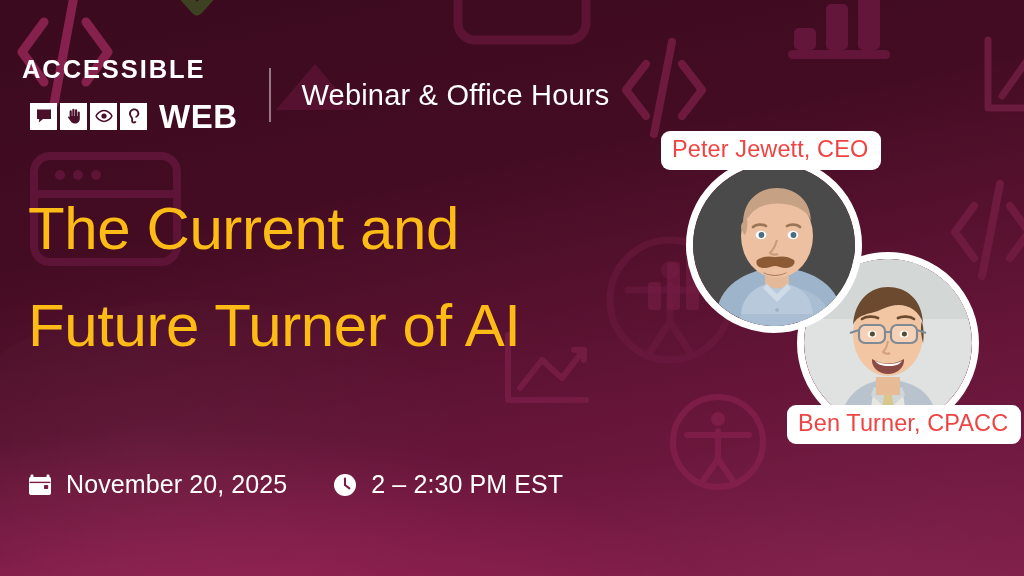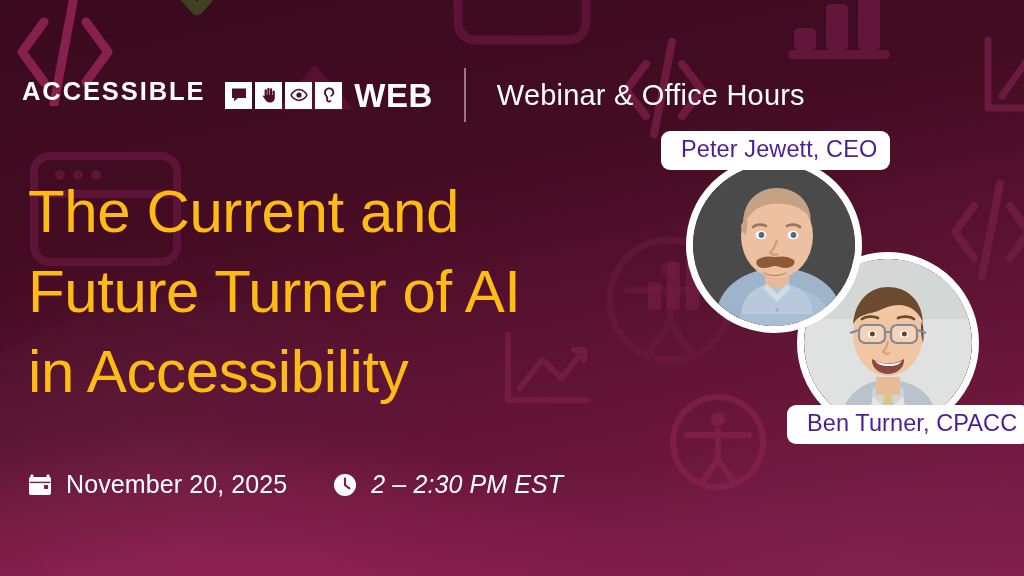--- a/index.html
+++ b/index.html
@@ -36,21 +36,21 @@
   .tri-t   { left:272px; top:60px;  width:86px;  height:54px; }
   .swoosh  { left:-80px; top:300px; width:560px; height:360px;
              border-radius:50%;
              background:radial-gradient(ellipse at 40% 40%, rgba(255,255,255,.030), rgba(255,255,255,0) 70%); }
   .swoosh2 { left:560px; top:430px; width:620px; height:300px;
              border-radius:50%;
              background:radial-gradient(ellipse at 50% 45%, rgba(255,255,255,.022), rgba(255,255,255,0) 72%); }
 
   
   .header { position:absolute; left:22px; top:60px; display:flex; align-items:center; height:70px; }
-  .logo { display:flex; flex-direction:row;gap:12px; }
+  .logo { display:flex; flex-direction:column;gap:12px; }
   .logo-word {
     color:#ffffff; font-size:25.5px; font-weight:bold;
     letter-spacing:1.9px; line-height:1; margin-bottom:5px;
   }
   .logo-row2 { display:flex; align-items:center; gap:3px;padding-left:8px; }
   .ic-box {
     width:27px; height:27px; background:#ffffff;
     display:flex; align-items:center; justify-content:center;
   }
   .ic-box svg { display:block; }
@@ -60,42 +60,42 @@
   }
   .divider { width:2px; height:54px; background:rgba(255,255,255,.45); margin:0 31px 0 31px; }
   .tagline { color:#ffffff; font-size:29px; letter-spacing:.2px; }
 
   
   .headline {
     position:absolute; left:28px; top:172px;
     color:#fdbb15; font-size:60px; font-weight:normal;
     line-height:1.33; letter-spacing:-.4px; max-width:620px;
   }
-  .headline div { white-space:nowrap; }
+  .headline div { white-space:nowrap;margin-top:17px; }
 
   
   .meta { position:absolute; left:26px; top:470px; display:flex; align-items:center;justify-content:center; }
   .meta-item { display:flex; align-items:center; }
-  .meta-item + .meta-item { margin-left:44px;font-style:italic; }
+  .meta-item + .meta-item { margin-left:44px; }
   .meta-ic { width:28px; height:28px; display:flex; align-items:center; justify-content:center; }
   .meta-txt { color:#ffffff; font-size:25px; margin-left:12px; letter-spacing:.1px; white-space:nowrap; }
 
   
   .photo {
     position:absolute; border-radius:50%;
     border:7px solid #ffffff; overflow:hidden;
   }
   .p1 { left:686px; top:157px; width:176px; height:176px; z-index:3; }
   .p2 { left:797px; top:252px; width:182px; height:182px; z-index:2; }
   .photo .inner { width:100%; height:100%; position:relative; overflow:hidden; border-radius:50%; }
 
   .namepill {
     position:absolute; background:#ffffff; border-radius:9px;
-    color:#4c1d95; font-size:23.5px; letter-spacing:.1px;
-    padding:5px 13px 7px 20px; white-space:nowrap; z-index:5;
+    color:#ef4444; font-size:23.5px; letter-spacing:.1px;
+    padding:5px 13px 7px 11px; white-space:nowrap; z-index:5;
   }
   .n1 { left:661px; top:131px; }
   .n2 { left:764px; top:405px;margin-left:23px; }
 </style>
 </head>
 <body>
 
 <div class="canvas">
 
   <div class="bgdeco swoosh"></div>
@@ -231,21 +231,20 @@
         <span class="logo-web">WEB</span>
       </div>
     </div>
     <div class="divider"></div>
     <div class="tagline">Webinar &amp; Office Hours</div>
   </div>
 
   <div class="headline">
     <div>The Current and</div>
     <div>Future Turner of AI</div>
-    <div>in Accessibility</div>
   </div>
 
   <div class="meta">
     <div class="meta-item">
       <span class="meta-ic">
         <svg width="26" height="26" viewBox="0 0 26 26">
           <rect x="3.5" y="2.5" width="3" height="4" rx="1.2" fill="#ffffff"></rect>
           <rect x="19.5" y="2.5" width="3" height="4" rx="1.2" fill="#ffffff"></rect>
           <rect x="2" y="5" width="22" height="18" rx="2.6" fill="#ffffff"></rect>
           <rect x="2" y="5" width="22" height="4.6" rx="2.2" fill="#ffffff"></rect>

